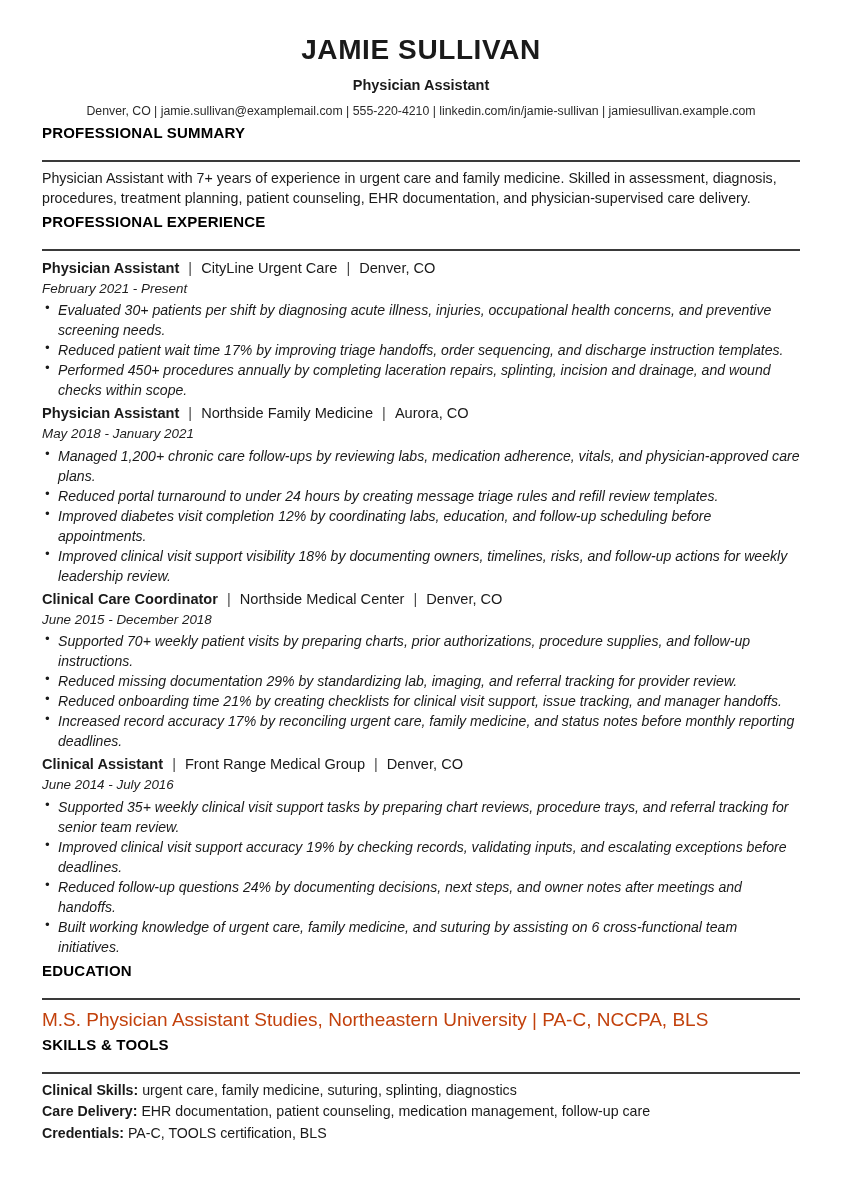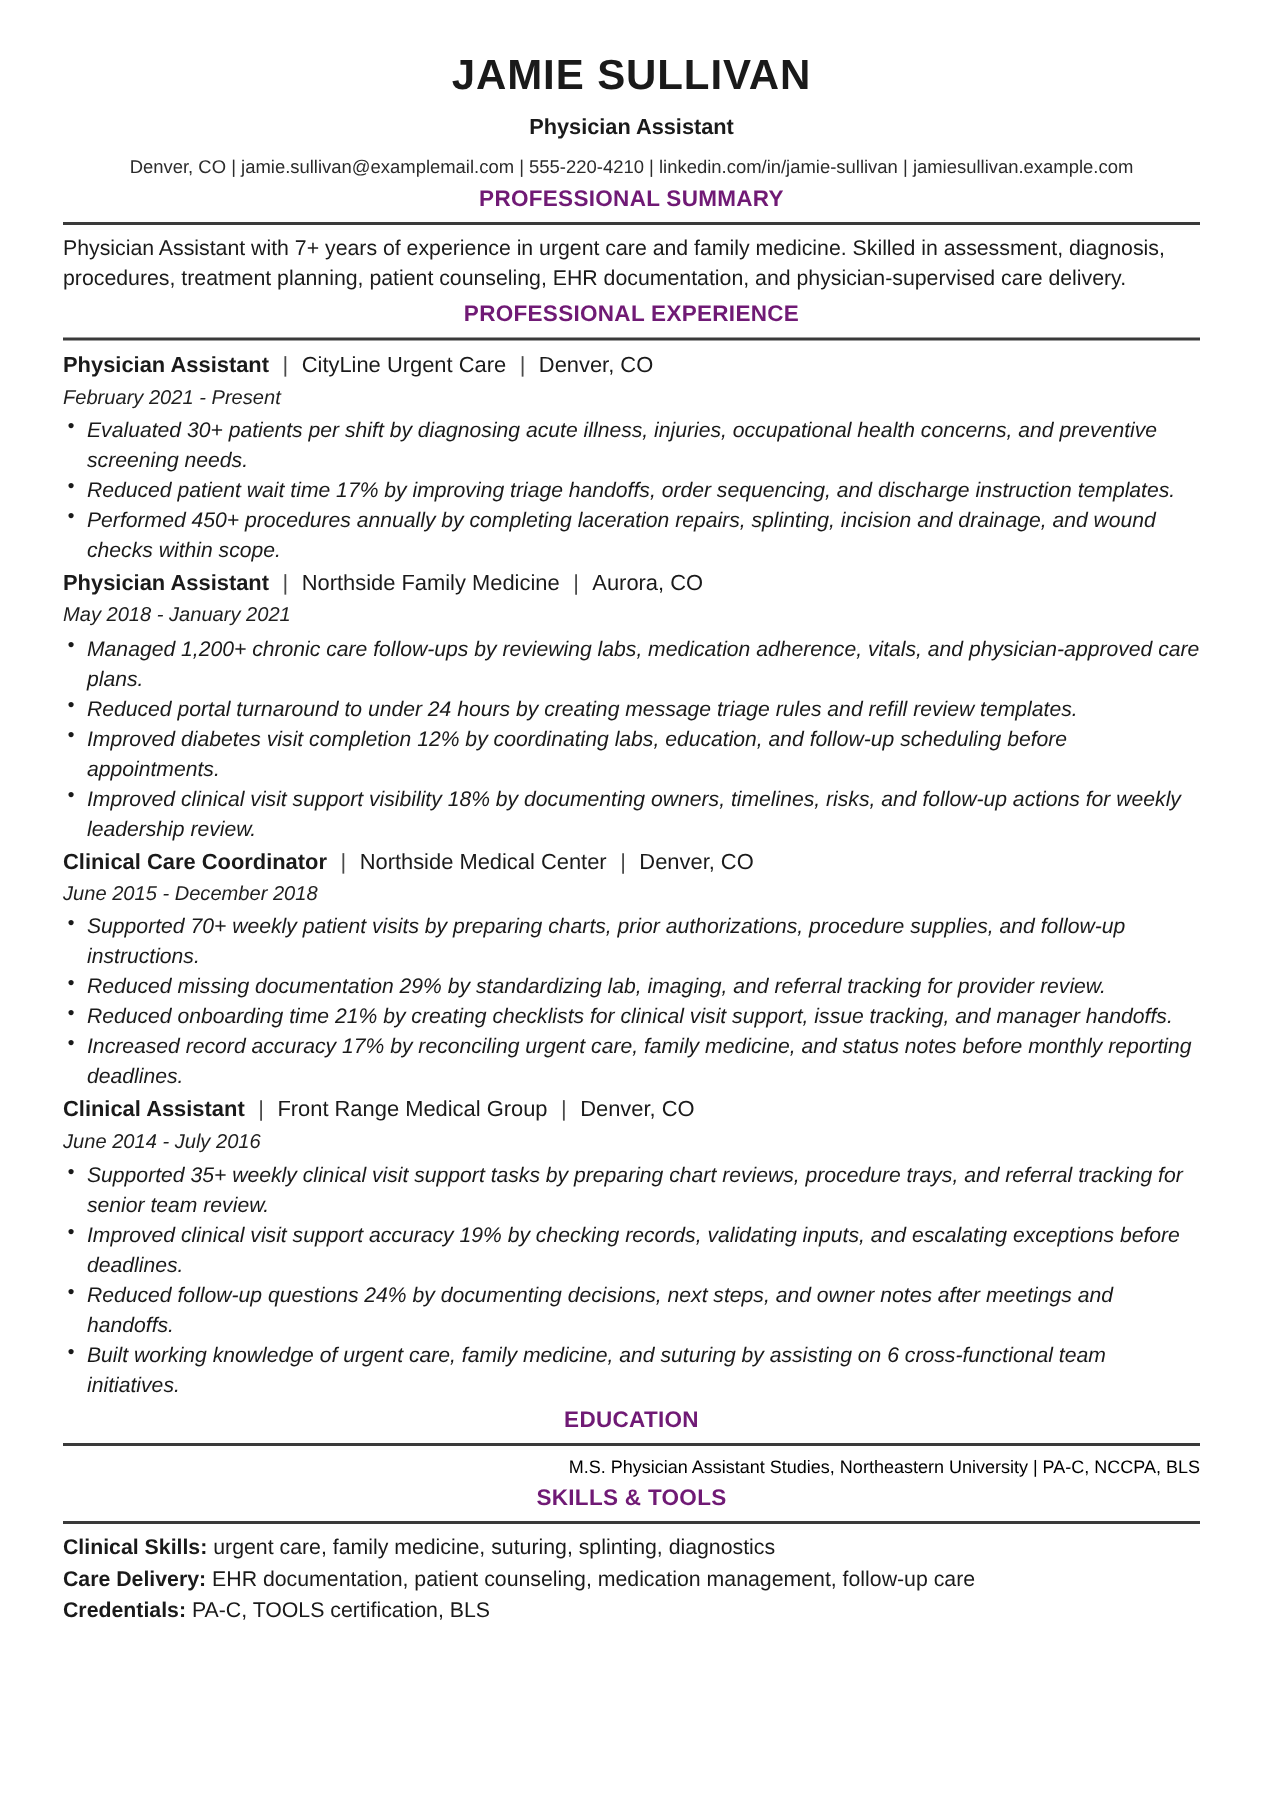--- a/index.html
+++ b/index.html
@@ -46,25 +46,24 @@
     line-height: 1.25;
     white-space: nowrap;
   }
 
   
   .section { margin-top: 6px; }
   .section-title {
     font-size: 15px;
     font-weight: bold;
     letter-spacing: 0.2px;
-    color: #701a75;
-    padding-bottom: 5px;
+    color: #000000;
+    padding-bottom: 17px;
     border-bottom: 2.2px solid #3a3a3a;
     line-height: 1.25;
-    text-align: center;
   }
   .section-body { padding-top: 6px; }
 
   .summary {
     font-size: 14.2px;
     line-height: 1.45;
     color: #1a1a1a;
     margin: 0;
   }
 
@@ -106,24 +105,23 @@
     content: "\2022";
     position: absolute;
     left: 3px;
     top: -1px;
     font-size: 13px;
     color: #1a1a1a;
   }
 
   
   .edu-line {
-    font-size: 12px;
+    font-size: 19px;
     line-height: 1.45;
-    color: #000000;
-    text-align: right;
+    color: #c2410c;
   }
   .skill-row {
     font-size: 14.2px;
     line-height: 1.5;
     color: #1a1a1a;
   }
   .skill-label { font-weight: bold; }
   .skill-value { font-weight: normal; }
   .section.education { margin-top: 5px; }
   .section.skills { margin-top: 3px; }

